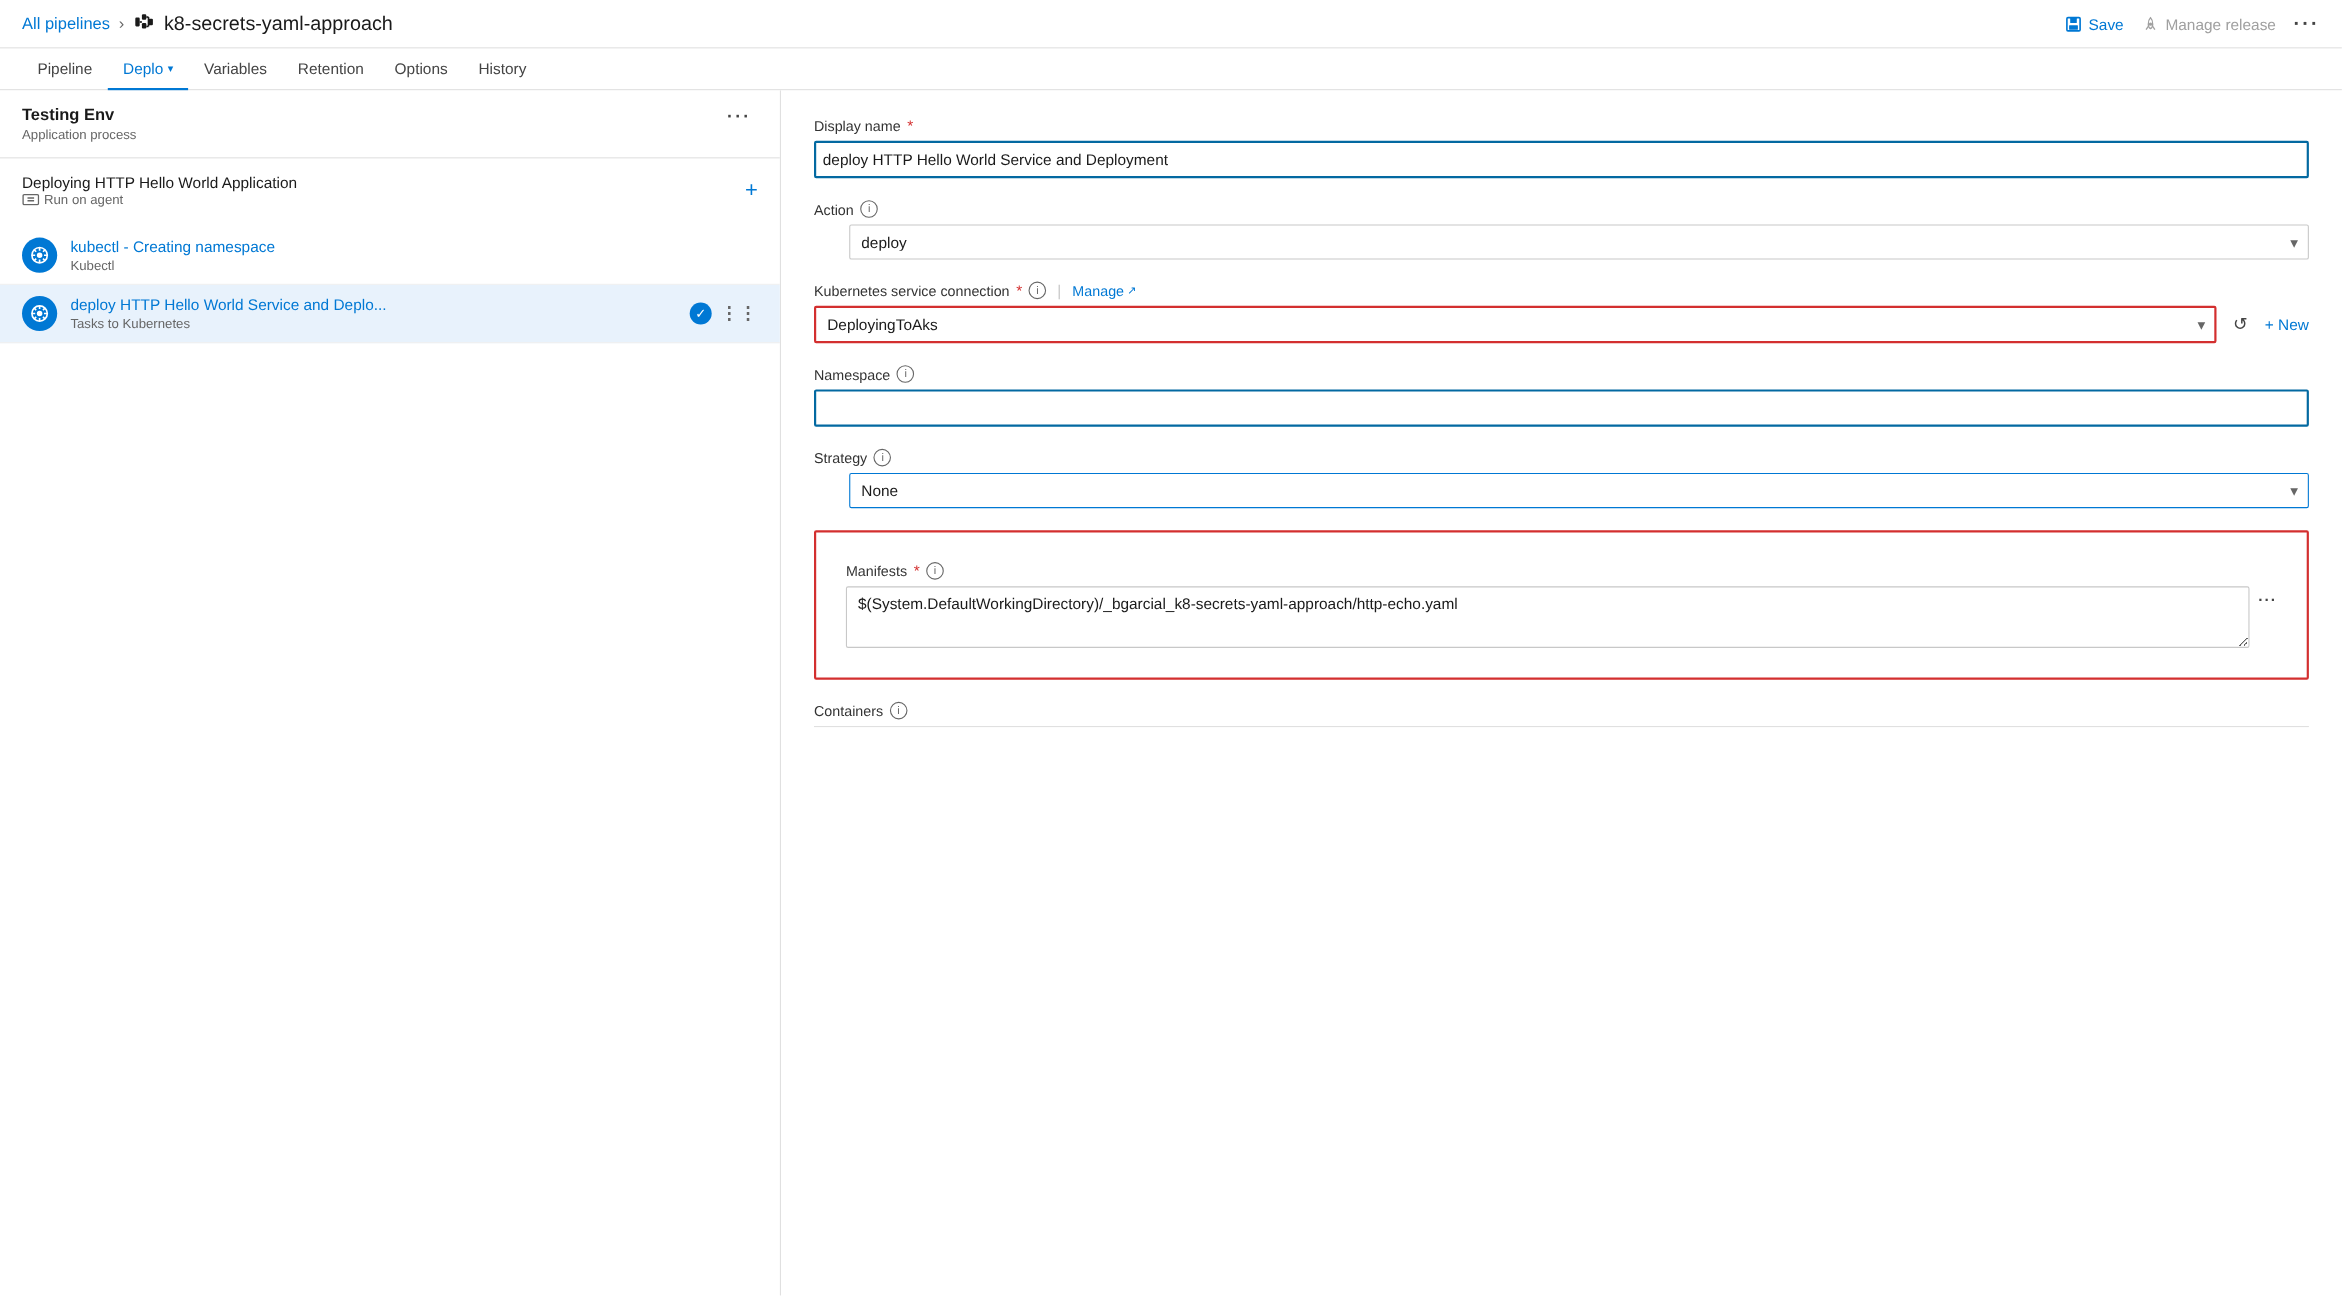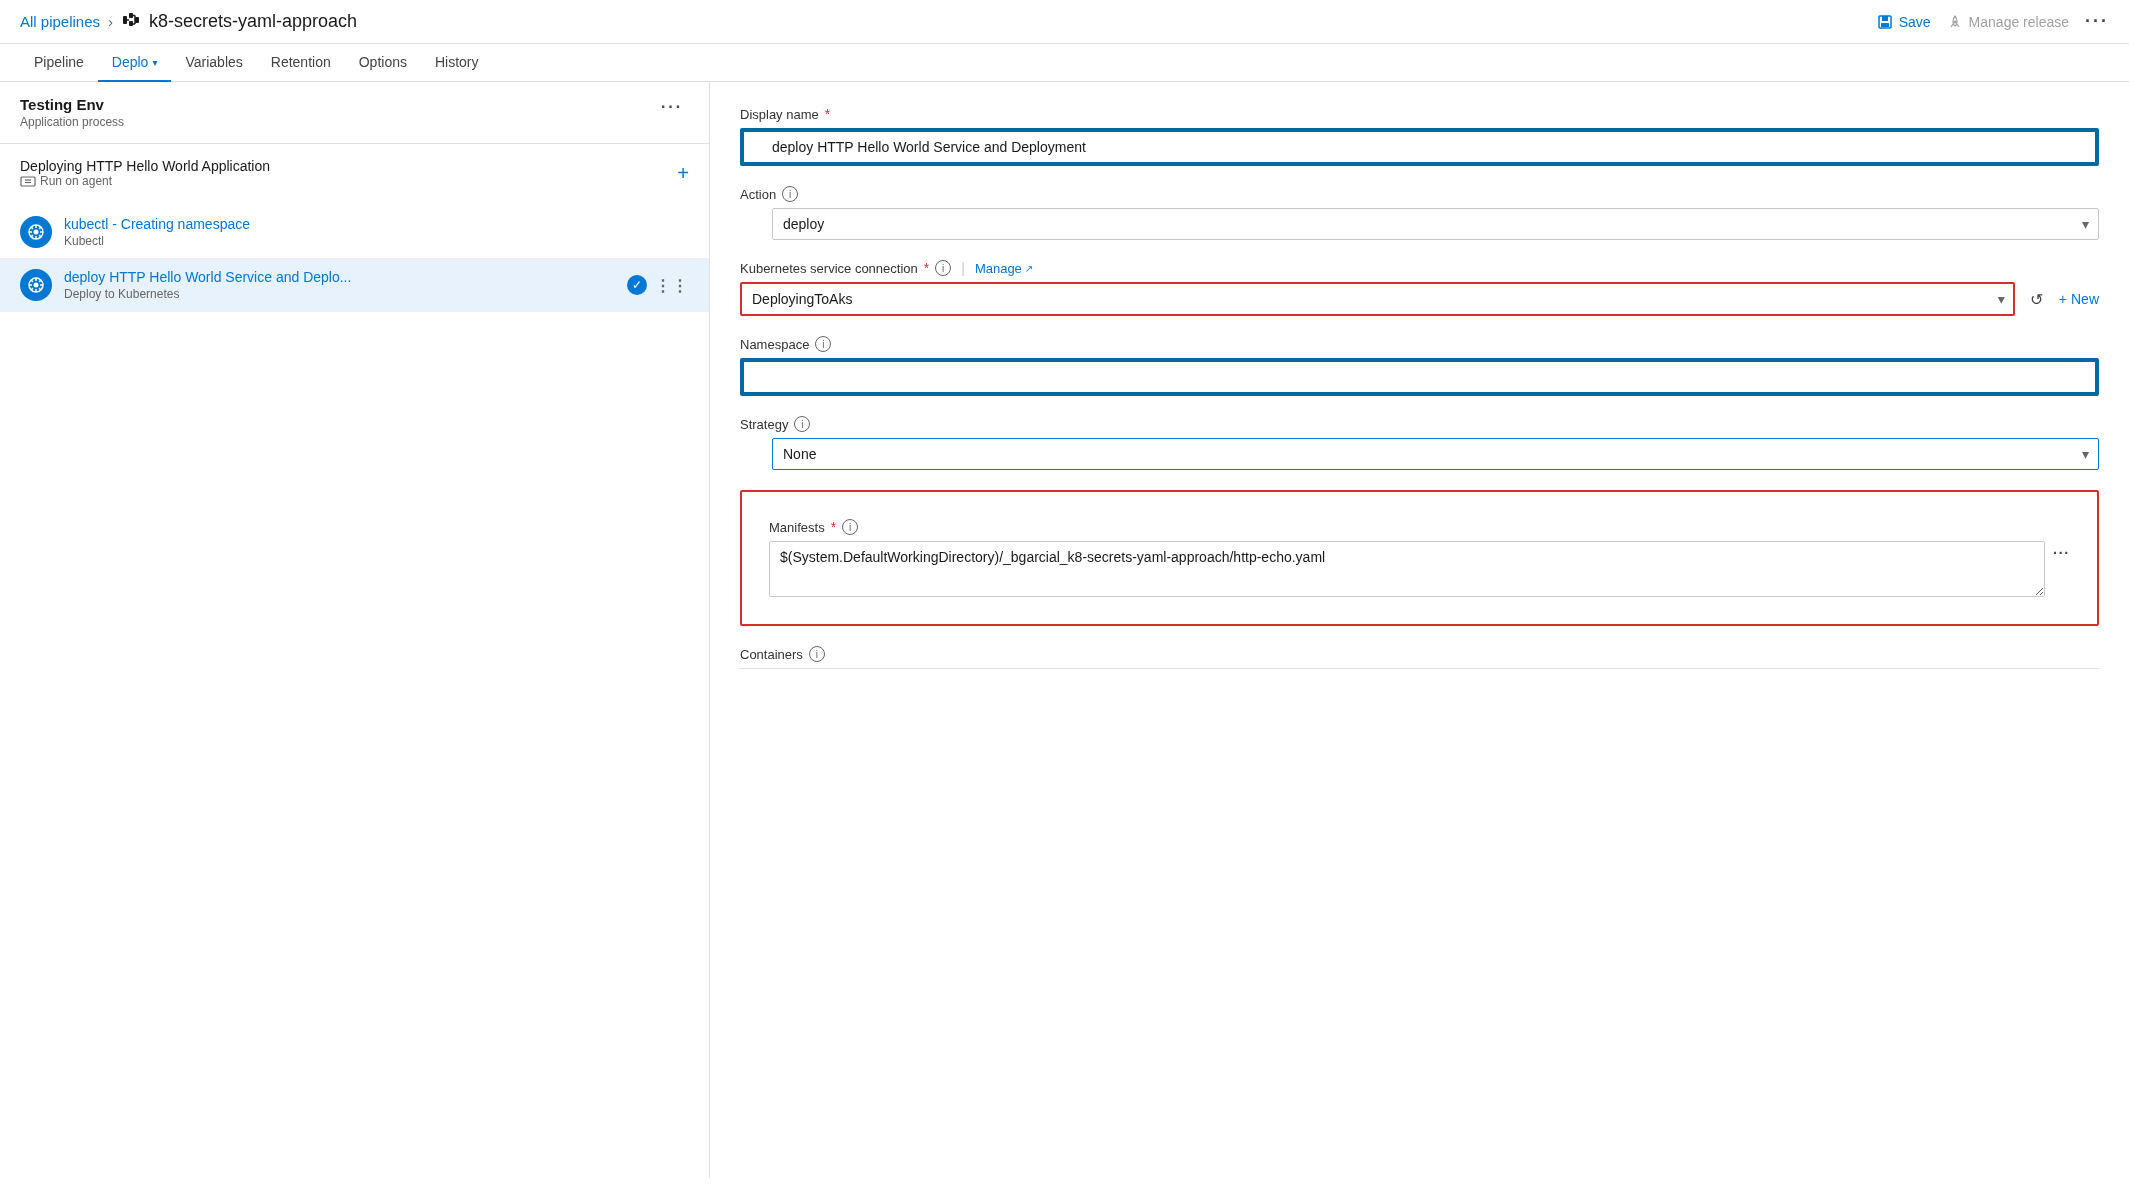--- a/index.html
+++ b/index.html
@@ -54,21 +54,21 @@
     .task-drag { color: #666; font-size: 16px; font-weight: 700; letter-spacing: 1px; cursor: grab; }
 
     
     .right-panel { flex: 1; overflow-y: auto; padding: 24px 30px; }
 
     
     .field-group { margin-bottom: 20px; }
     .field-label { font-size: 13px; color: #333; margin-bottom: 6px; display: flex; align-items: center; gap: 6px; }
     .field-label .required { color: #d32f2f; font-size: 14px; }
     .info-icon { width: 16px; height: 16px; border-radius: 50%; border: 1px solid #666; display: inline-flex; align-items: center; justify-content: center; font-size: 10px; color: #666; cursor: pointer; flex-shrink: 0; }
-    .field-input { width: 100%; padding: 7px 28px; border: 4px solid #0369a1; border-radius: 2px; font-size: 14px; color: #1a1a1a; outline: none; }
+    .field-input { width: 100%; padding: 7px 6px; border: 2px solid #0369a1; border-radius: 2px; font-size: 14px; color: #1a1a1a; outline: none; }
 
     
     .select-wrapper { position: relative; padding-left: 32px; }
     .field-select { width: 100%; padding: 7px 10px; border: 1px solid #c8c8c8; border-radius: 2px; font-size: 14px; color: #1a1a1a; appearance: none; background: white; cursor: pointer; outline: none; }
     .select-arrow { position: absolute; right: 10px; top: 50%; transform: translateY(-50%); pointer-events: none; color: #666; }
 
     
     .k8s-connection-row { display: flex; align-items: center; gap: 8px; }
     .k8s-select-wrapper { flex: 1; position: relative; }
     .k8s-select { width: 100%; padding: 7px 10px; border: 2px solid #d32f2f; border-radius: 2px; font-size: 14px; color: #1a1a1a; appearance: none; background: white; cursor: pointer; outline: none; }
@@ -224,21 +224,21 @@
           <line x1="2" y1="9" x2="5" y2="9" stroke="white" stroke-width="1.5"></line>
           <line x1="13" y1="9" x2="16" y2="9" stroke="white" stroke-width="1.5"></line>
           <line x1="3.9" y1="3.9" x2="5.9" y2="5.9" stroke="white" stroke-width="1.5"></line>
           <line x1="12.1" y1="12.1" x2="14.1" y2="14.1" stroke="white" stroke-width="1.5"></line>
           <line x1="14.1" y1="3.9" x2="12.1" y2="5.9" stroke="white" stroke-width="1.5"></line>
           <line x1="5.9" y1="12.1" x2="3.9" y2="14.1" stroke="white" stroke-width="1.5"></line>
         </svg>
       </div>
       <div class="task-info">
         <div class="task-name">deploy HTTP Hello World Service and Deplo...</div>
-        <div class="task-sub">Deploy to Kubernetes</div>
+        <div class="task-sub">Tasks to Kubernetes</div>
       </div>
       <div class="task-actions">
         <div class="task-check">✓</div>
         <span class="task-drag">⋮⋮</span>
       </div>
     </div>
 
   </div>
 
   <div class="right-panel">

